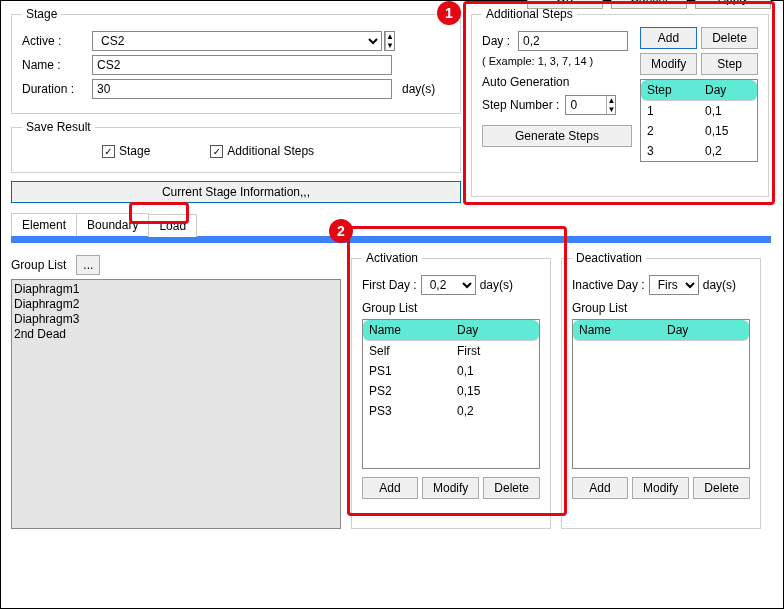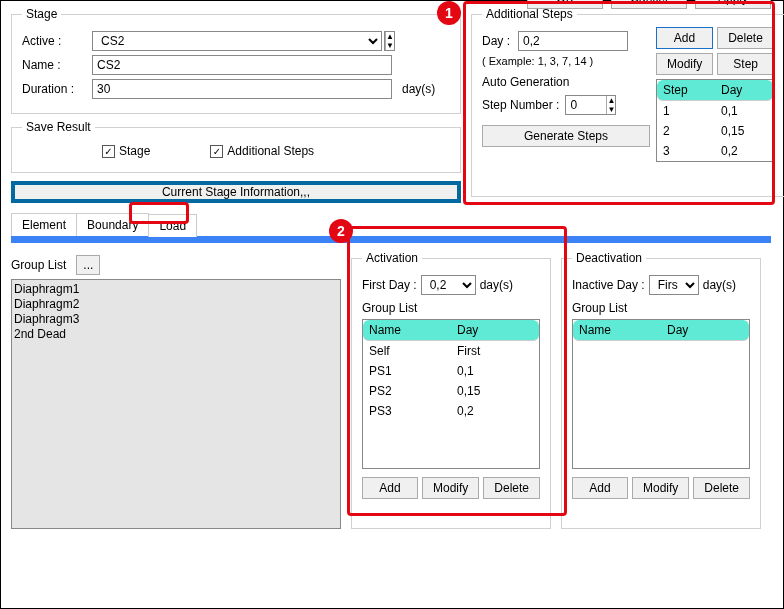--- a/index.html
+++ b/index.html
@@ -28,21 +28,21 @@
   }
   .btn {
     font: inherit; height: 22px; border: 1px solid #aaa; background: #f0f0f0; padding: 0 10px; cursor: pointer;
     display:inline-flex; align-items:center; justify-content:center;
   }
   .btn.blue { border: 1px solid #1a6fc9; color: #000; }
   .spin { display:inline-flex; border:1px solid #888; height:20px; }
   .spin .arrows { display:flex; flex-direction:column; }
   .spin .arrow { height:10px; display:flex; align-items:center; justify-content:center; cursor:pointer; border-left:1px solid #aaa; font-size:8px; line-height:1; }
   .spin input { border:none; height:18px; padding:0 4px; width:40px; }
-  .stage-info-btn { width: 450px; height: 22px; border:4px solid #0369a1; background:#f0f0f0; display:flex; align-items:center; justify-content:center; cursor:pointer; }
+  .stage-info-btn { width: 450px; height: 22px; border:1px solid #0369a1; background:#f0f0f0; display:flex; align-items:center; justify-content:center; cursor:pointer; }
   .tabs { display:flex; margin-top:8px; border-bottom:7px solid #3b82f6; }
   .tab { padding: 4px 10px; border:1px solid #ccc; border-bottom:none; margin-right:-1px; background:#fff; cursor:pointer; }
   .tab.active { position:relative; top:1px; background:#fff; }
   .listbox { border:1px solid #888; background:#e5e5e5; overflow:auto; font-size:12px; padding:2px; }
   .listbox div { line-height:15px; }
   .table { border:1px solid #888; background:#fff; font-size:12px; }
   .table .thead { display:flex; background:#5eead4; border-bottom:1px solid #ccc;border-radius:6px; }
   .table .thead .th, .table .tbody .td { padding:3px 6px; flex:1; }
   .table .tbody .tr { display:flex; }
   .checkbox { display:inline-flex; align-items:center; gap:4px; }
@@ -122,21 +122,21 @@
               <span>Step Number  :</span>
               <span class="spin" style="margin-left:6px;">
                 <input type="text" value="0" style="">
                 <span class="arrows">
                   <span class="arrow">▲</span>
                   <span class="arrow">▼</span>
                 </span>
               </span>
             </div>
             <div class="row" style="margin-top:10px;">
-              <button class="btn" style="width:168px;">Generate Steps</button>
+              <button class="btn" style="width:150px;">Generate Steps</button>
             </div>
           </div>
           <div style="width:118px; display:flex; flex-direction:column; gap:4px;">
             <div style="display:flex; gap:4px;">
               <button class="btn blue" style="flex:1;">Add</button>
               <button class="btn" style="flex:1;">Delete</button>
             </div>
             <div style="display:flex; gap:4px;">
               <button class="btn" style="flex:1;">Modify</button>
               <button class="btn" style="flex:1;">Step</button>

